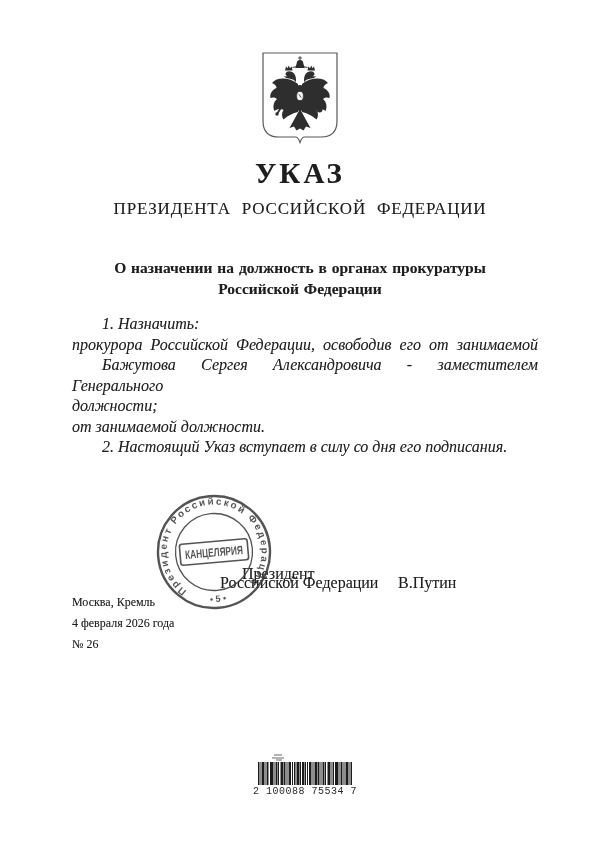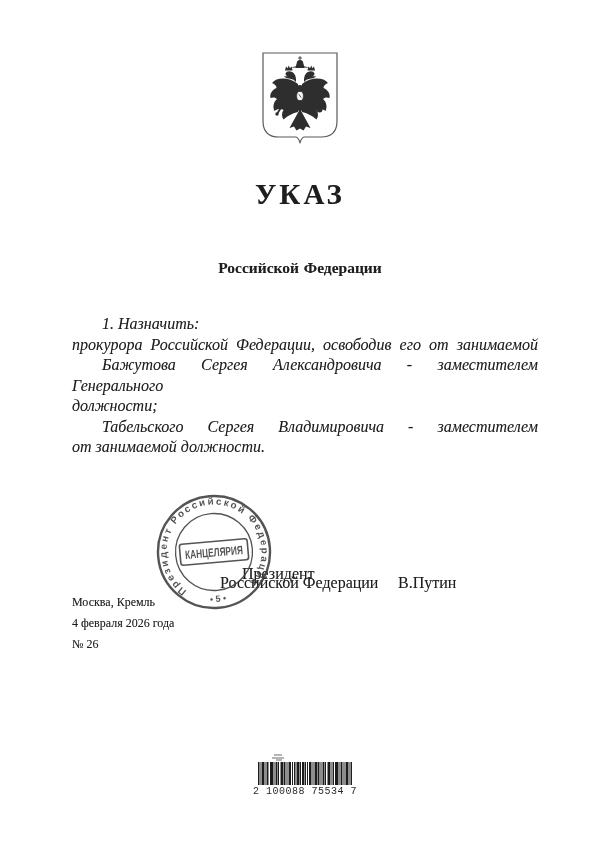--- a/index.html
+++ b/index.html
@@ -9,21 +9,21 @@
   }
   .abs{position:absolute;}
   .scan-text{text-shadow:0 0 0.6px rgba(25,25,25,0.35);}
 
   
   .emblem{left:262px;top:52px;width:76px;height:92px;}
 
   
   .title{
     left:0;top:158px;width:600px;text-align:center;
-    font-size:29px;font-weight:700;letter-spacing:3px;line-height:30px;margin-top:21px;
+    font-size:29px;font-weight:700;letter-spacing:3px;line-height:30px;
   }
   .subtitle{
     left:0;top:199px;width:600px;text-align:center;
     font-size:17px;letter-spacing:0.8px;word-spacing:6px;line-height:20px;
   }
   .heading{
     left:0;top:257px;width:600px;text-align:center;
     font-size:15.5px;font-weight:700;line-height:21px;word-spacing:1px;
   }
 
@@ -86,31 +86,33 @@
 
       <circle cx="57.5" cy="57.5" r="3"></circle>
       <path d="M57.5,52.4 v2.2 M56.3,53.4 h2.4" stroke="#2e2e2e" stroke-width="0.8" fill="none"></path>
 
       <ellipse cx="38" cy="44" rx="3.4" ry="4.6" fill="#f7f7f7" stroke="#2e2e2e" stroke-width="0.7"></ellipse>
       <path d="M36.8,42.2 l2.4,3.4" stroke="#2e2e2e" stroke-width="0.8" fill="none"></path>
     </g>
   </svg>
 
   <div class="abs title scan-text">УКАЗ</div>
+  <div class="abs subtitle scan-text">ПРЕЗИДЕНТА РОССИЙСКОЙ ФЕДЕРАЦИИ</div>
   <div class="abs heading scan-text">
+    <div>О назначении на должность в органах прокуратуры</div>
     <div>Российской Федерации</div>
   </div>
 
   <div class="abs body-block scan-text">
     <div class="bline ind">1. Назначить:</div>
     <div class="bline j">прокурора Российской Федерации, освободив его от занимаемой</div>
     <div class="bline ind j">Бажутова Сергея Александровича - заместителем Генерального</div>
     <div class="bline">должности;</div>
-    <div class="bline ind j">Табельского Сергея Владимировича - заместителем</div>
     <div class="bline">от занимаемой должности.</div>
+    <div class="bline ind">2. Настоящий Указ вступает в силу со дня его подписания.</div>
   </div>
 
   <div class="abs sig1 scan-text">Президент</div>
   <div class="abs sig2 scan-text">Российской Федерации</div>
   <div class="abs sig-name scan-text">В.Путин</div>
 
   <svg class="abs stamp" viewBox="0 0 120 120">
     <defs>
       <path id="ringPath" d="M 29.5,96.4 A 47.5,47.5 0 1 1 90.5,96.4" fill="none"></path>
     </defs>

